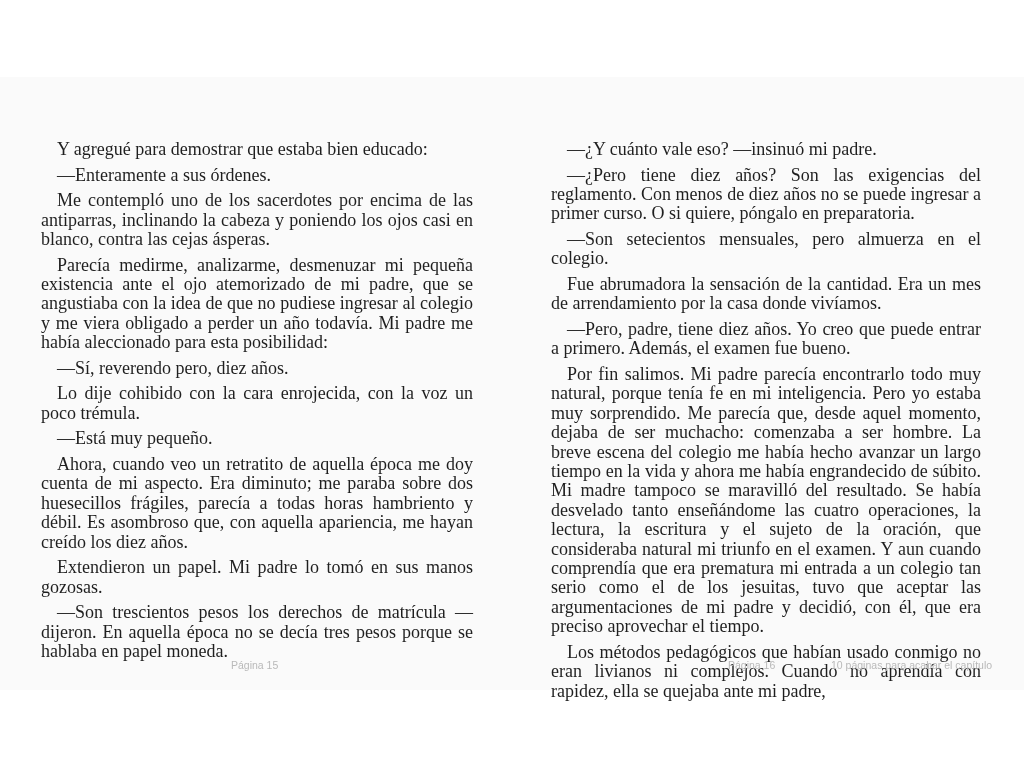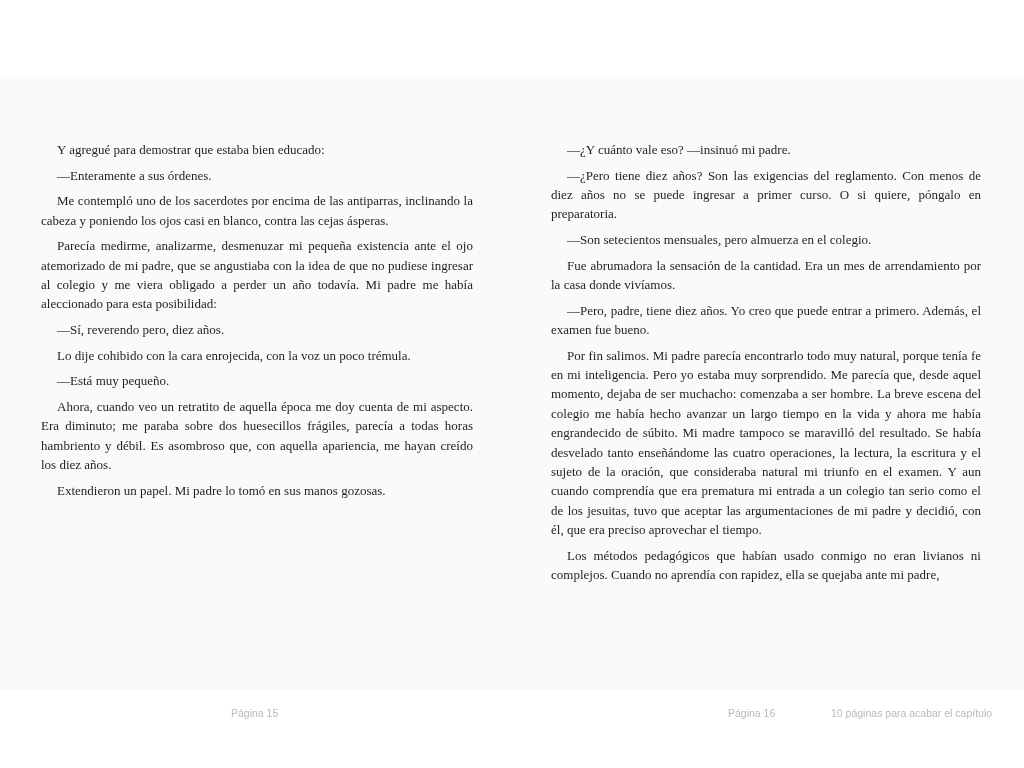--- a/index.html
+++ b/index.html
@@ -15,21 +15,21 @@
     left: 0;
     top: 77px;
     width: 1024px;
     height: 613px;
     background: #fafafa;
   }
   .page {
     position: absolute;
     top: 63px;
     font-family: "Liberation Serif", "DejaVu Serif", serif;
-    font-size: 13px;
+    font-size: 18px;
     line-height: 19.4px;
     color: #1f1f1f;
     text-align: justify;
     hyphens: manual;
   }
   .page-left {
     left: 41px;
     width: 432px;
   }
   .page-right {
@@ -40,41 +40,41 @@
     margin: 0 0 6.2px 0;
     text-indent: 16px;
   }
   .footer {
     position: absolute;
     top: 582px;
     font-family: "Liberation Sans", "DejaVu Sans", sans-serif;
     font-size: 10.5px;
     color: #b9b9b9;
     white-space: nowrap;
-    margin-top: 48px;
   }
   .footer-left-page { left: 231px; }
   .footer-right-page { left: 728px; }
   .footer-remaining { left: 831px; }
 </style>
 </head>
 <body>
 
 <div class="reader">
 
   <div class="page page-left">
     <p>Y agregué para demostrar que estaba bien educado:</p>
     <p>—Enteramente a sus órdenes.</p>
     <p>Me contempló uno de los sacerdotes por encima de las antiparras, incli­nando la cabeza y poniendo los ojos casi en blanco, contra las cejas ásperas.</p>
     <p>Parecía medirme, analizarme, desmenuzar mi pequeña existencia ante el ojo atemorizado de mi padre, que se angustiaba con la idea de que no pudiese ingresar al colegio y me viera obligado a perder un año todavía. Mi padre me había aleccionado para esta posibilidad:</p>
     <p>—Sí, reverendo pero, diez años.</p>
     <p>Lo dije cohibido con la cara enrojecida, con la voz un poco trémula.</p>
     <p>—Está muy pequeño.</p>
     <p>Ahora, cuando veo un retratito de aquella época me doy cuenta de mi aspecto. Era diminuto; me paraba sobre dos huesecillos frágiles, parecía a todas horas hambriento y débil. Es asombroso que, con aquella apariencia, me hayan creído los diez años.</p>
     <p>Extendieron un papel. Mi padre lo tomó en sus manos gozosas.</p>
+    <p>—Son trescientos pesos los derechos de matrícula —dijeron. En aquella época no se decía tres pesos porque se hablaba en papel moneda.</p>
   </div>
 
   <div class="page page-right">
     <p>—¿Y cuánto vale eso? —insinuó mi padre.</p>
     <p>—¿Pero tiene diez años? Son las exigencias del reglamento. Con menos de diez años no se puede ingresar a primer curso. O si quiere, póngalo en preparatoria.</p>
     <p>—Son setecientos mensuales, pero almuerza en el colegio.</p>
     <p>Fue abrumadora la sensación de la cantidad. Era un mes de arrenda­miento por la casa donde vivíamos.</p>
     <p>—Pero, padre, tiene diez años. Yo creo que puede entrar a primero. Ade­más, el examen fue bueno.</p>
     <p>Por fin salimos. Mi padre parecía encontrarlo todo muy natural, porque tenía fe en mi inteligencia. Pero yo estaba muy sorprendido. Me parecía que, desde aquel momento, dejaba de ser muchacho: comenzaba a ser hombre. La breve escena del colegio me había hecho avanzar un largo tiempo en la vida y ahora me había engrandecido de súbito. Mi madre tam­poco se maravilló del resultado. Se había desvelado tanto enseñándome las cuatro operaciones, la lectura, la escritura y el sujeto de la oración, que consideraba natural mi triunfo en el examen. Y aun cuando comprendía que era prematura mi entrada a un colegio tan serio como el de los jesui­tas, tuvo que aceptar las argumentaciones de mi padre y decidió, con él, que era preciso aprovechar el tiempo.</p>
     <p>Los métodos pedagógicos que habían usado conmigo no eran livianos ni complejos. Cuando no aprendía con rapidez, ella se quejaba ante mi padre,</p>

